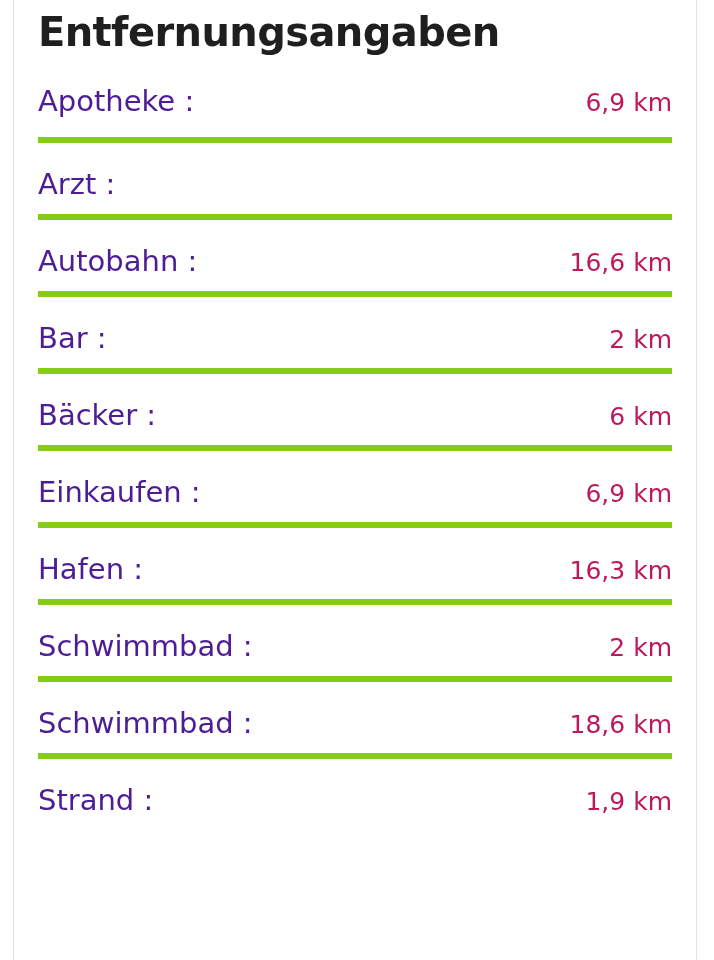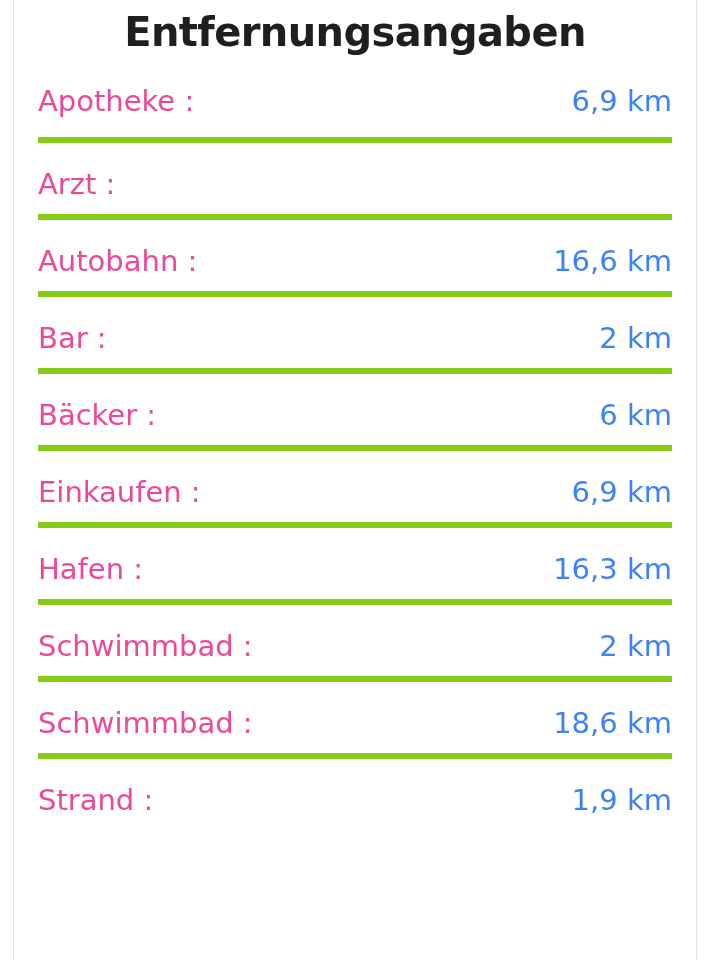--- a/index.html
+++ b/index.html
@@ -42,45 +42,44 @@
   }
   .title {
     font-size: 40px;
     font-weight: bold;
     letter-spacing: -0.6px;
     color: #1f1f1f;
     padding-top: 8px;
     padding-bottom: 18px;
     line-height: 1.2;
     white-space: nowrap;
-    text-align: center;
   }
   .rows {
     display: block;
   }
   .row {
     display: flex;
     align-items: baseline;
     justify-content: space-between;
     border-top: 6px solid #84cc16;
     height: 77px;
     box-sizing: border-box;
   }
   .row:first-child {
     border-top: none;
   }
   .row .label {
     font-size: 29px;
-    color: #ec4899;
+    color: #4c1d95;
     white-space: nowrap;
     padding-top: 24px;
   }
   .row .value {
-    font-size: 29px;
-    color: #3b82f6;
+    font-size: 25px;
+    color: #be185d;
     white-space: nowrap;
     text-align: left;
     padding-top: 24px;
   }
   .row.first-row .label,
   .row.first-row .value {
     padding-top: 10px;
   }
   .row.first-row {
     height: 63px;

